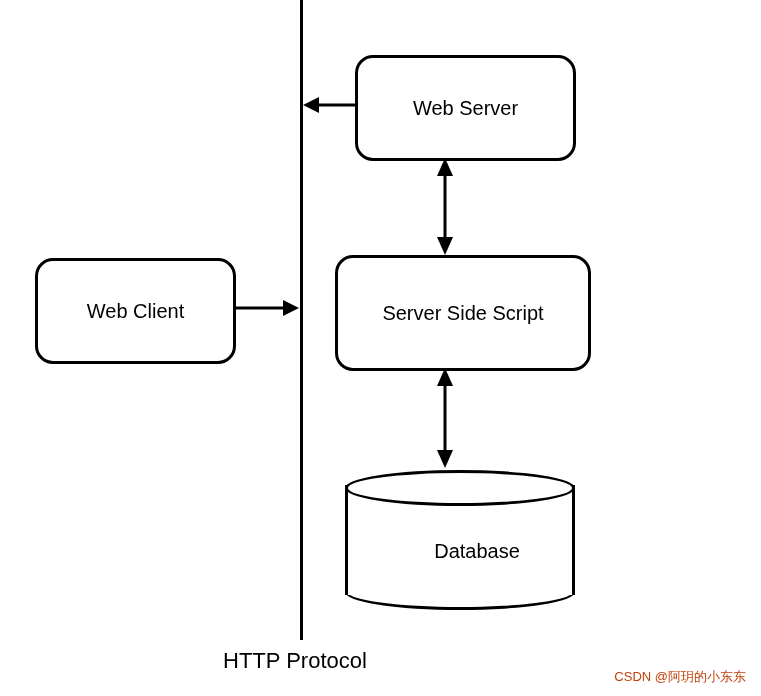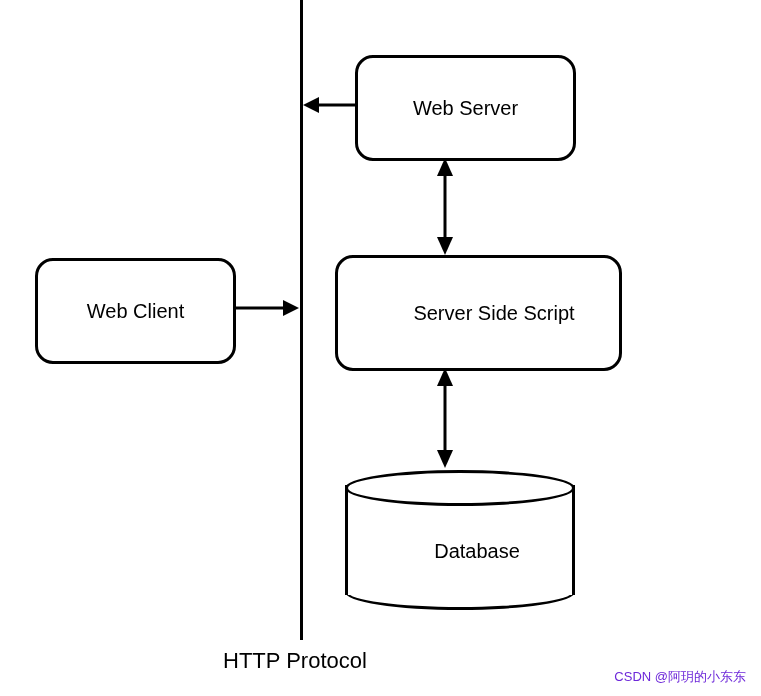--- a/index.html
+++ b/index.html
@@ -79,21 +79,21 @@
       background: #000;
     }
     .protocol-label {
       position: absolute;
       font-size: 22px;
       font-weight: 500;
     }
     .watermark {
       position: absolute;
       font-size: 13px;
-      color: #6d28d9;
+      color: #c2410c;
     }
     .arrow-svg {
       position: absolute;
       overflow: visible;
     }
   </style>
 </head>
 <body>
 
 <div class="container">
@@ -101,21 +101,21 @@
   <div class="vline" style="left:300px; top:0; height:640px;"></div>
 
   <div class="box" style="left:35px; top:258px; width:195px; height:100px;">
     <span>Web Client</span>
   </div>
 
   <div class="box" style="left:355px; top:55px; width:215px; height:100px;">
     <span>Web Server</span>
   </div>
 
-  <div class="box" style="left:335px; top:255px; width:250px; height:110px;padding-left:31px;">
+  <div class="box" style="left:335px; top:255px; width:250px; height:110px;">
     <span>Server Side Script</span>
   </div>
 
   <div class="cylinder" style="left:345px; top:470px; width:230px; height:140px;">
     <div class="cyl-bottom"></div>
     <div class="cyl-body"></div>
     <div class="cyl-top"></div>
     <div class="cyl-label">Database</div>
   </div>
 

